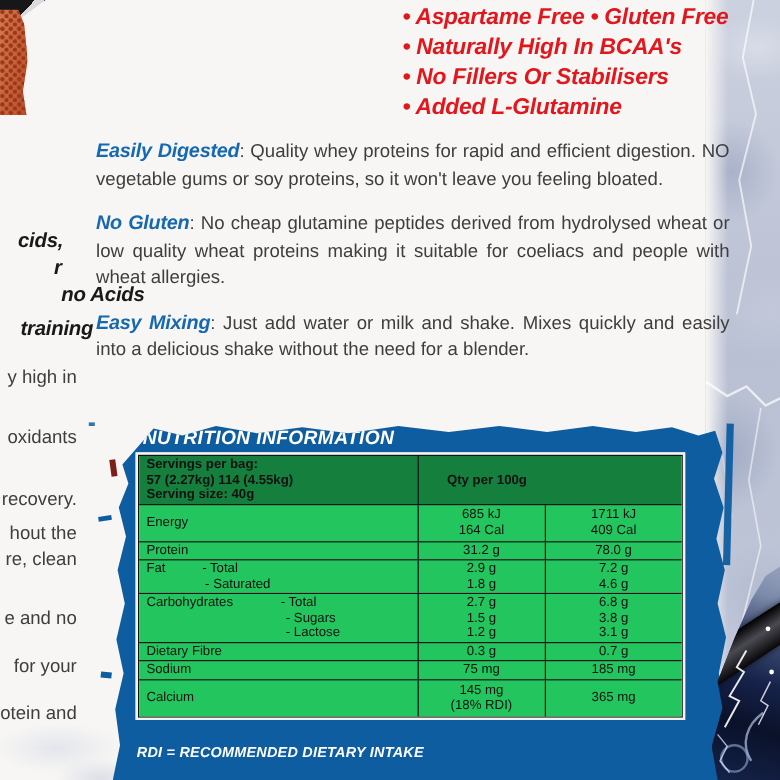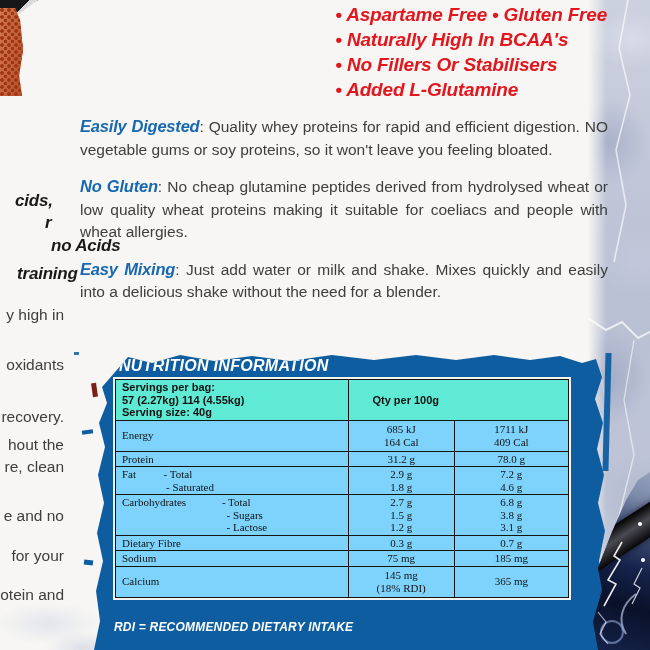--- a/index.html
+++ b/index.html
@@ -66,22 +66,22 @@
     transform:rotate(-8deg);z-index:4;}
   .fleck-blue{position:absolute;left:74px;top:352px;width:5px;height:3px;background:#0e5da0;z-index:2;opacity:.85;}
 
   .panel-title{position:absolute;left:25px;top:6px;color:#ffffff;font-style:italic;font-weight:bold;
     font-size:16px;letter-spacing:.3px;white-space:nowrap;}
 
   
   .ntable{position:absolute;left:19px;top:26px;width:454px;background:#ffffff;
     border:2px solid #f3f3f1;box-sizing:content-box;}
   .ntable-in{border:1.5px solid #141414;}
-  .nthead{display:flex;background:#5eead4;}
-  .ntr{display:flex;border-top:1.5px solid #141414;background:#7dd3fc;font-family:Liberation Serif, serif;}
+  .nthead{display:flex;background:#15803d;}
+  .ntr{display:flex;border-top:1.5px solid #141414;background:#22c55e;}
   .td{box-sizing:border-box;padding:1px 6px;}
   .td.lab{width:233px;border-right:1.5px solid #141414;}
   .td.val{width:106px;border-right:1.5px solid #141414;text-align:center;}
   .td.val.last{width:113.5px;border-right:none;}
   .ln{font-size:11px;line-height:12.5px;white-space:pre;color:#111;}
   .hcell .ln{font-weight:bold;}
   .mid{display:flex;flex-direction:column;justify-content:center;}
   .ntr.c .td{padding-top:2.5px;padding-bottom:2.5px;}
 
   .footnotes{position:absolute;left:20px;top:268px;}

